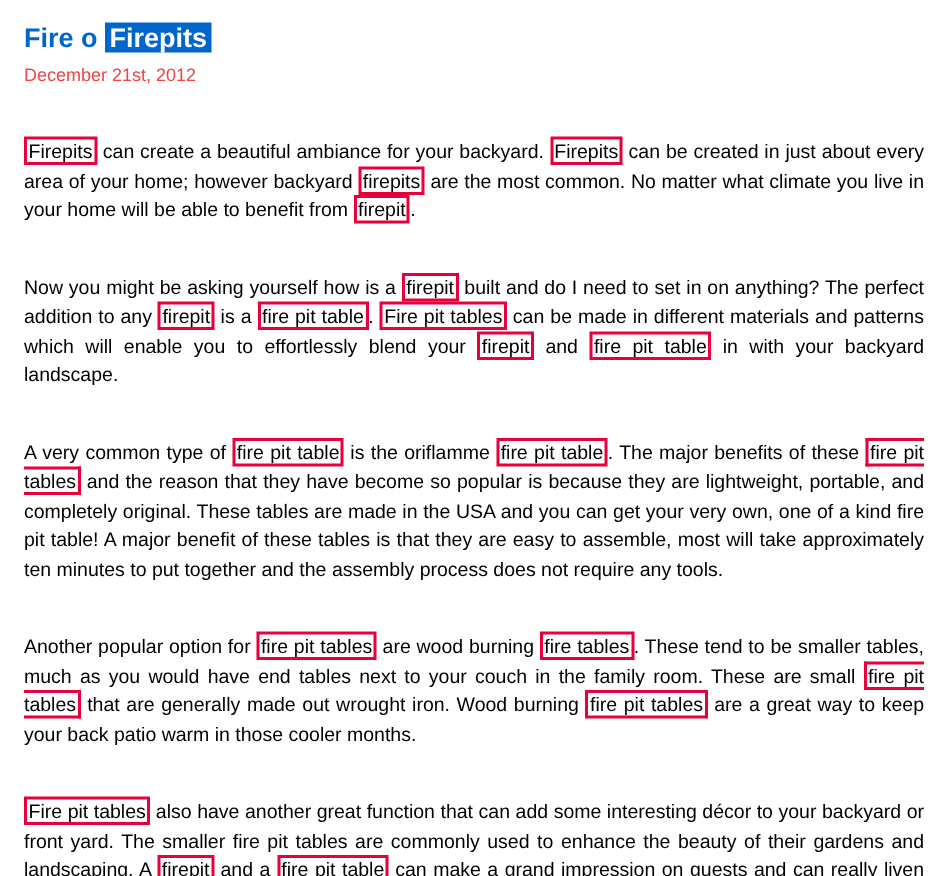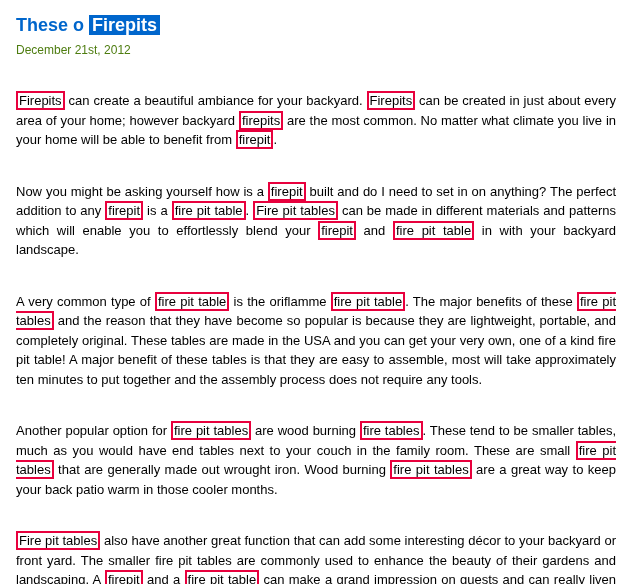--- a/index.html
+++ b/index.html
@@ -19,40 +19,40 @@
       color: #0066cc;
       margin-bottom: 2px;
     }
     .title .highlight {
       background: #0066cc;
       color: #fff;
       padding: 0 3px;
     }
     .date {
       font-size: 12px;
-      color: #4d7c0f;
+      color: #ef4444;
       margin-bottom: 12px;
     }
     p {
       margin-bottom: 12px;
       text-align: justify;
       margin-top: 32px;
     }
     .kw {
       border: 2px solid #e8003d;
       padding: 0 1px;
       display: inline;
     }
   </style>
 </head>
 <body>
 
 <div>
   <div class="title">
-    <span>These o</span>
+    <span>Fire o</span>
     <span class="highlight">Firepits</span>
   </div>
   <div class="date">December 21st, 2012</div>
 
   <div id="article-body">
   <p><span class="kw">Firepits</span> can create a beautiful ambiance for your backyard. <span class="kw">Firepits</span> can be created in just about every area of your home; however backyard <span class="kw">firepits</span> are the most common. No matter what climate you live in your home will be able to benefit from <span class="kw">firepit</span>.</p>
       <p>Now you might be asking yourself how is a <span class="kw">firepit</span> built and do I need to set in on anything? The perfect addition to any <span class="kw">firepit</span> is a <span class="kw">fire pit table</span>. <span class="kw">Fire pit tables</span> can be made in different materials and patterns which will enable you to effortlessly blend your <span class="kw">firepit</span> and <span class="kw">fire pit table</span> in with your backyard landscape.</p>
       <p>A very common type of <span class="kw">fire pit table</span> is the oriflamme <span class="kw">fire pit table</span>. The major benefits of these <span class="kw">fire pit tables</span> and the reason that they have become so popular is because they are lightweight, portable, and completely original. These tables are made in the USA and you can get your very own, one of a kind fire pit table! A major benefit of these tables is that they are easy to assemble, most will take approximately ten minutes to put together and the assembly process does not require any tools.</p>
       <p>Another popular option for <span class="kw">fire pit tables</span> are wood burning <span class="kw">fire tables</span>. These tend to be smaller tables, much as you would have end tables next to your couch in the family room. These are small <span class="kw">fire pit tables</span> that are generally made out wrought iron. Wood burning <span class="kw">fire pit tables</span> are a great way to keep your back patio warm in those cooler months.</p>
       <p><span class="kw">Fire pit tables</span> also have another great function that can add some interesting décor to your backyard or front yard. The smaller fire pit tables are commonly used to enhance the beauty of their gardens and landscaping. A <span class="kw">firepit</span> and a <span class="kw">fire pit table</span> can make a grand impression on guests and can really liven up your homes garden.</p>

